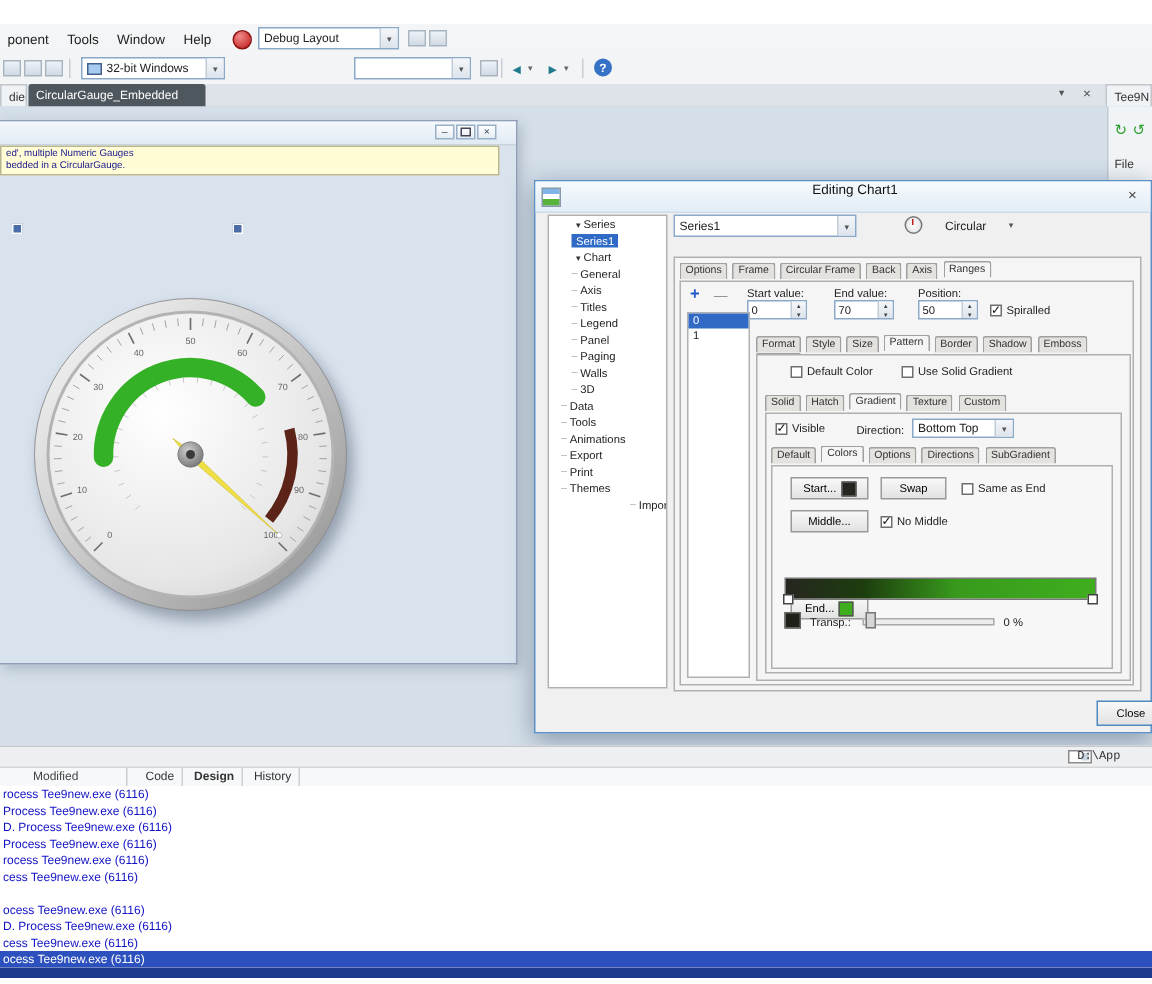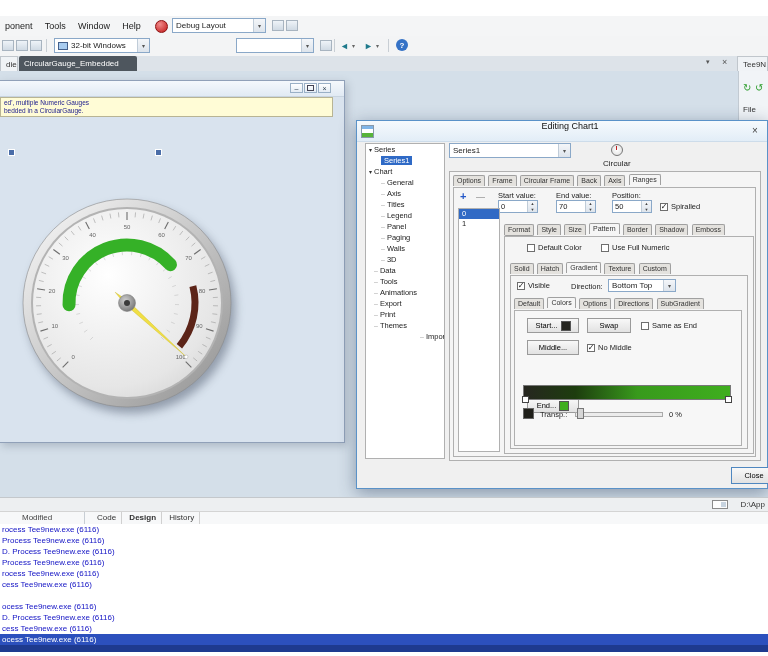--- a/index.html
+++ b/index.html
@@ -60,21 +60,21 @@
   .dlg-title{position:absolute;left:0;top:0;right:0;height:20px;background:linear-gradient(#f6fafd,#e2edf7);
     border-bottom:1px solid #cddcea;display:flex;align-items:flex-start;justify-content:center;font-size:9px;color:#111;padding-left:16px;}
   .dlg-ico{position:absolute;left:4px;top:4px;width:11px;height:11px;border:1px solid #8899aa;
     background:linear-gradient(180deg,#7fb5e8 0 30%,#ffffff 30% 60%,#57b33a 60% 100%);}
   .dlg-close{position:absolute;right:0;top:0;width:24px;height:19px;display:flex;align-items:center;justify-content:center;
     font-size:10px;color:#444;}
   .dlg-body{position:absolute;left:0;top:20px;right:0;bottom:0;}
 
   .tree{position:absolute;left:8px;top:2px;width:80px;height:316px;background:#fff;border:1px solid #b0b0b0;
     box-sizing:border-box;overflow:hidden;}
-  .trow{height:11px;display:flex;align-items:center;white-space:nowrap;font-size:7.5px;padding-left:3px;}
+  .trow{height:11px;display:flex;align-items:center;white-space:nowrap;font-size:7.5px;padding-left:18px;}
   .trow .ar{font-size:6px;margin-right:2px;color:#333;}
   .trow .dash{color:#aaa;margin-right:2px;font-size:7px;}
   .trow.l1{padding-left:15px;}
   .trow.sel .lbl{background:#2f6ac6;color:#fff;padding:0 3px;}
 
   .tab{display:inline-block;padding:1px 4px 2px 4px;border:1px solid #a0a0a0;border-bottom:none;background:#e4e2de;
     margin-right:1px;border-radius:2px 2px 0 0;font-size:7.5px;color:#333;position:relative;top:1px;white-space:nowrap;}
   .tab.act{background:#f5f5f5;top:0;padding-bottom:3px;}
   .tabs-sm .tab{font-size:7px;padding:1px 3px 2px 3px;}
   .pbox{position:absolute;border:1px solid #b0b0b0;background:#f5f5f5;box-sizing:border-box;}
@@ -396,21 +396,21 @@
         <div class="trow" style="padding-left:8px;margin-left:46px;">
             <span class="dash">–</span>
             <span class="lbl">Import</span>
           </div>
       </div>
 
       <div class="combo" style="left:92px;top:2px;width:122px;height:15px;">
         <span>Series1</span>
         <span class="dd">▾</span>
       </div>
-      <div class="abs" style="left:246px;top:3px;display:flex;align-items:center;gap:3px;flex-direction:column;">
+      <div class="abs" style="left:246px;top:3px;display:flex;align-items:center;gap:15px;">
         <span class="mini-gauge"></span>
         <span style="font-size:8px;">Circular</span>
         <span style="font-size:6px;color:#555;">▾</span>
       </div>
 
 
       <div class="pbox" style="left:92px;top:30px;width:312px;height:290px;">
         <div class="abs tabs-sm" style="left:3px;top:2px;">
           <span class="tab">Options</span>
           <span class="tab">Frame</span>
@@ -470,21 +470,21 @@
             <span class="tab">Picture</span>
           </div>
 
           <div class="pbox" style="left:50px;top:48px;width:250px;height:218px;">
             <label class="chk" style="left:22px;top:6px;">
               <span class="bx"></span>
               <span>Default Color</span>
             </label>
             <label class="chk" style="left:96px;top:6px;">
               <span class="bx"></span>
-              <span>Use Full Numeric</span>
+              <span>Use Solid Gradient</span>
             </label>
 
             <div class="abs tabs-sm" style="left:5px;top:25px;">
               <span class="tab">Solid</span>
               <span class="tab">Hatch</span>
               <span class="tab act">Gradient</span>
               <span class="tab">Texture</span>
               <span class="tab">Custom</span>
             </div>
 
@@ -552,21 +552,21 @@
       </div>
 
       <button class="btn" style="left:374px;top:326px;width:46px;height:17px;border-color:#4f87c0;">
         <span>Close</span>
       </button>
     </div>
   </div>
 
   <div class="statusbar">
     <span class="pane-ico"></span>
-    <span class="abs" style="right:3px;top:2px;font-size:8px;color:#333;">D:\App</span>
+    <span class="abs" style="right:21px;top:2px;font-size:8px;color:#333;font-family:Liberation Mono, monospace;">D:\App</span>
   </div>
 
   <div class="btabs">
     <span class="abs" style="left:22px;top:1px;font-size:8px;color:#444;">Modified</span>
     <span class="vsep" style="left:84px;top:0;height:12px;"></span>
     <span class="abs" style="left:92px;top:0;">
       <span class="t">Code</span>
       <span class="t act">Design</span>
       <span class="t">History</span>
     </span>

